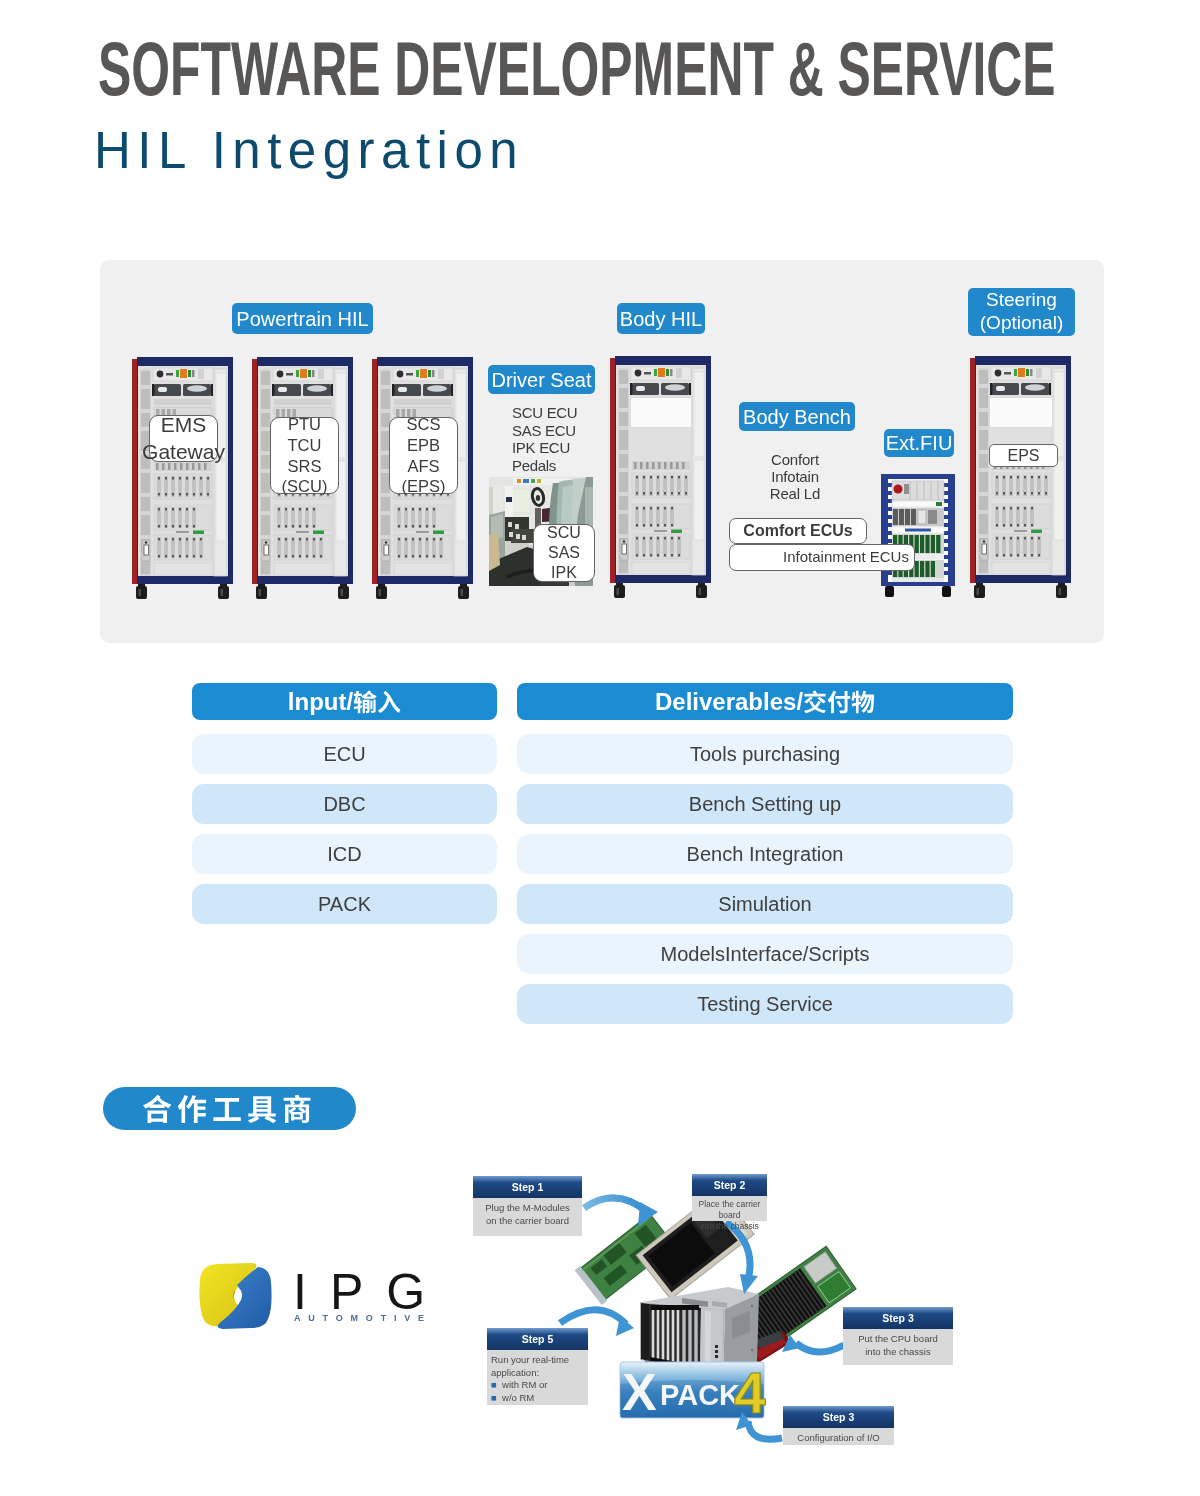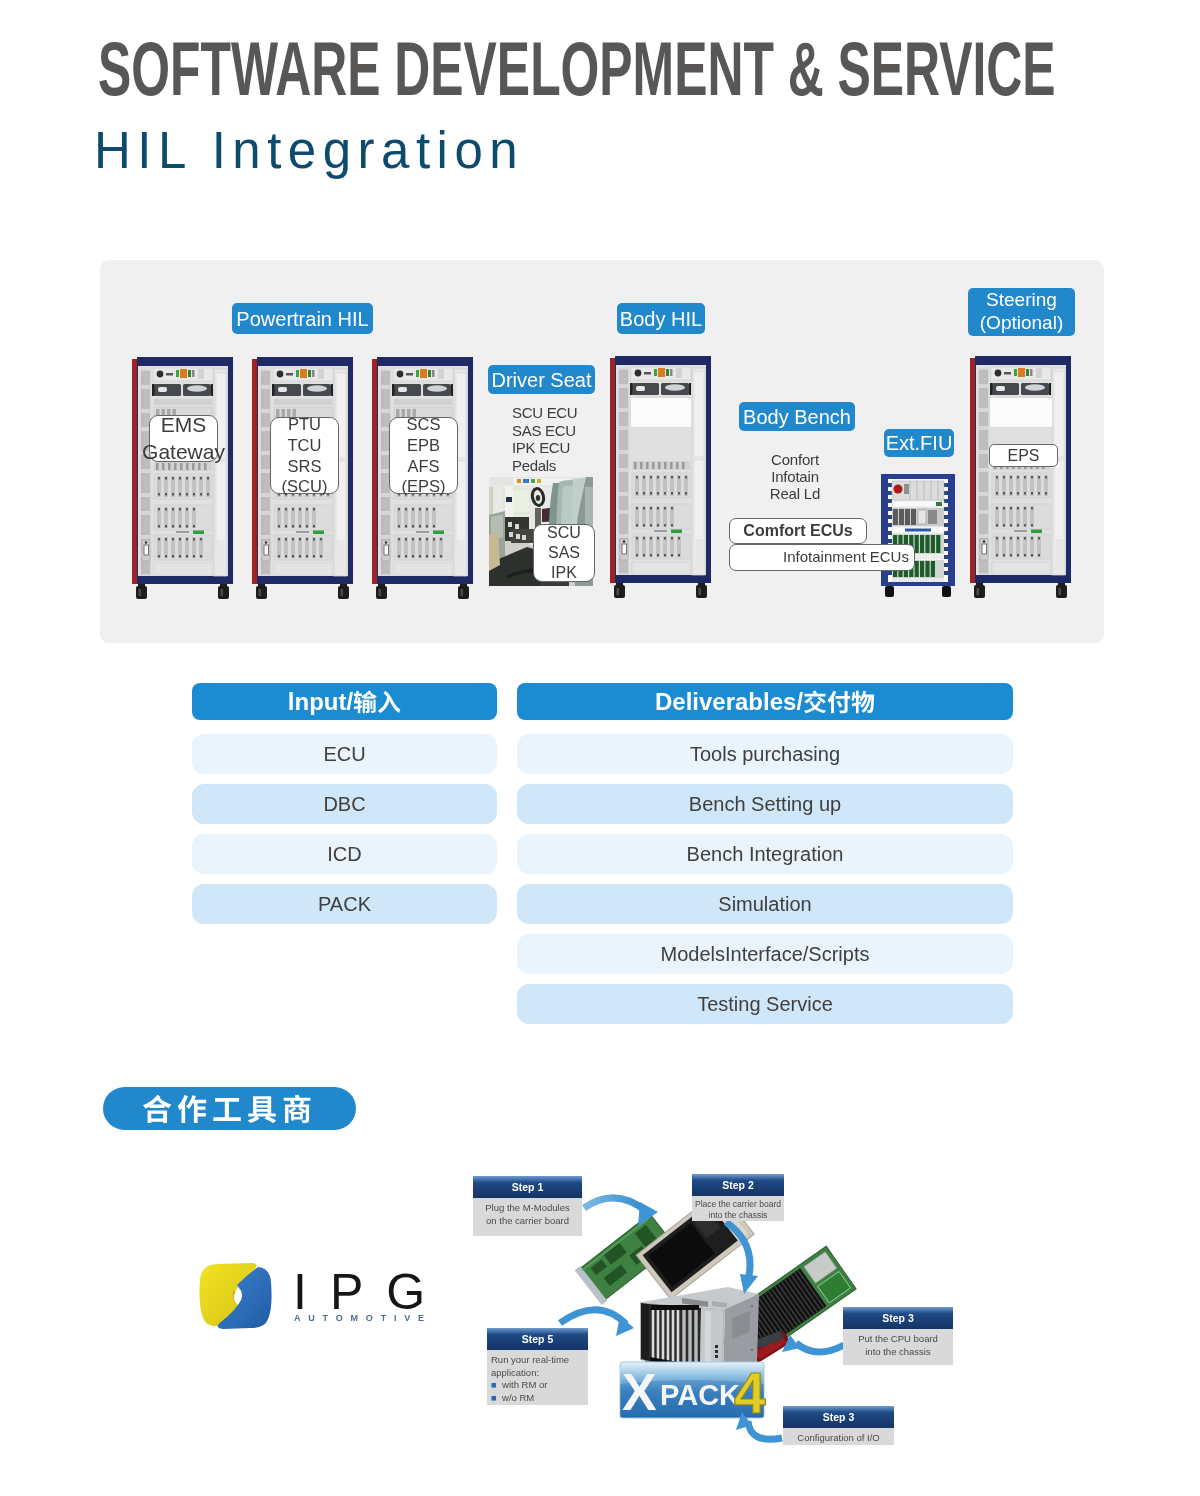--- a/index.html
+++ b/index.html
@@ -601,21 +601,21 @@
     <path d="M380 188 L370 175 L362 192 Z"></path>
     <path d="M332 265 L322 252 L316 270 Z"></path>
     <path d="M200 156 L214 168 L196 176 Z"></path>
   </g>
 </svg>
 
 <div class="step" style="left:473px;top:1176px;width:109px;height:60px;box-sizing:border-box;">
   <div class="hd">Step 1</div>
   <div class="bd">Plug the M-Modules<br>on the carrier board</div>
 </div>
-<div class="step" style="left:692px;top:1174px;width:92px;height:47px;box-sizing:border-box;">
+<div class="step" style="left:692px;top:1174px;width:75px;height:47px;box-sizing:border-box;">
   <div class="hd">Step 2</div>
   <div class="bd" style="font-size:8.5px;padding:3px 1px 2px 1px;">Place the carrier board<br>into the chassis</div>
 </div>
 <div class="step" style="left:843px;top:1307px;width:110px;height:58px;box-sizing:border-box;">
   <div class="hd">Step 3</div>
   <div class="bd">Put the CPU board<br>into the chassis</div>
 </div>
 <div class="step" style="left:783px;top:1406px;width:111px;height:39px;box-sizing:border-box;">
   <div class="hd">Step 3</div>
   <div class="bd">Configuration of I/O</div>

